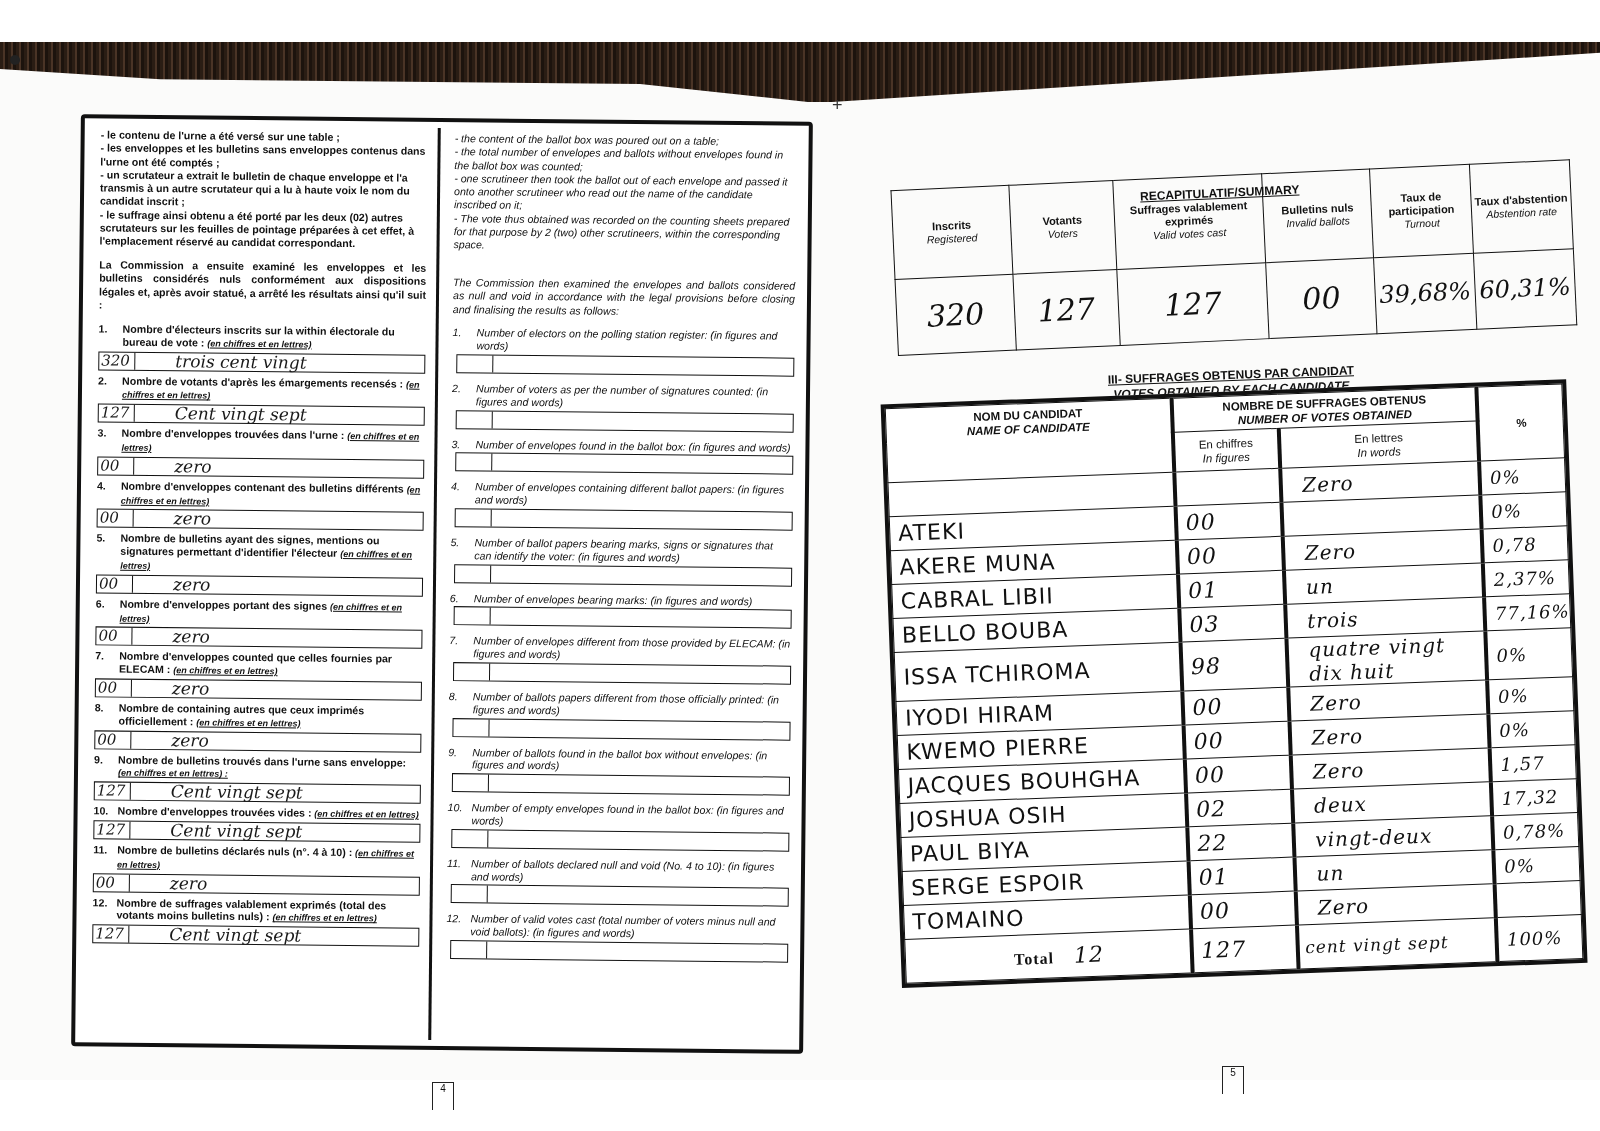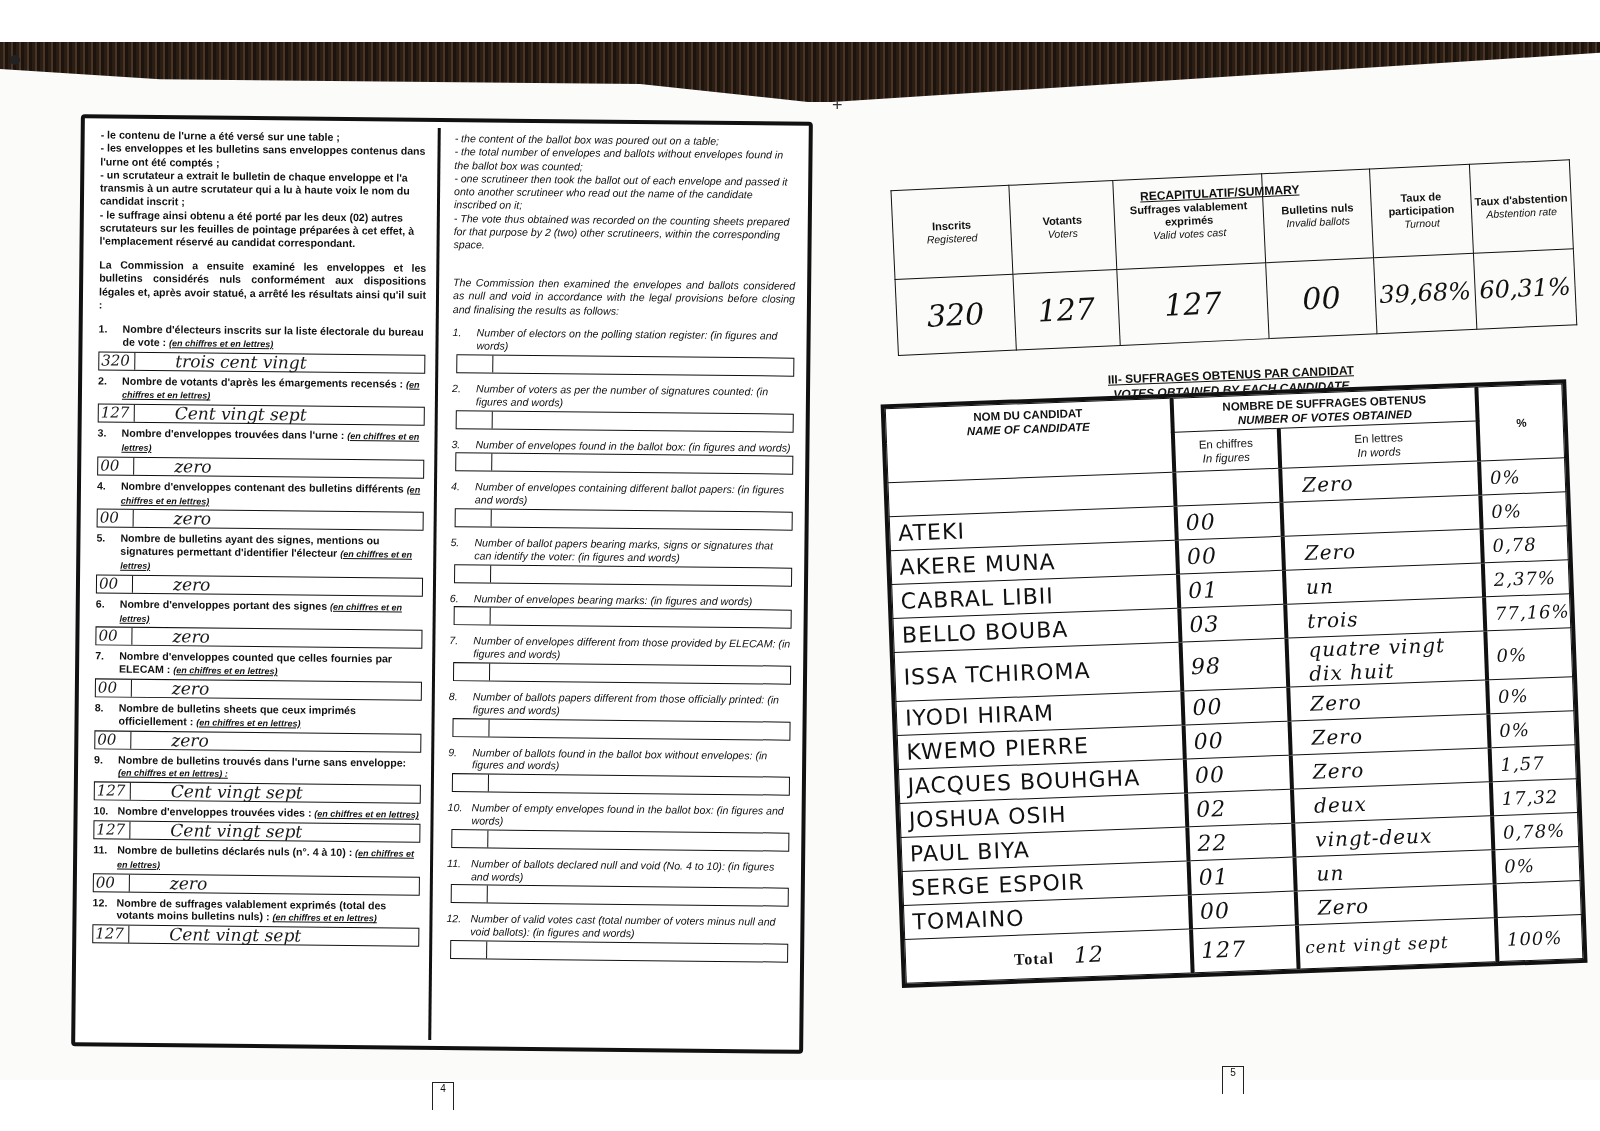--- a/index.html
+++ b/index.html
@@ -95,21 +95,21 @@
       <div class="bullet">- le contenu de l'urne a été versé sur une table ;</div>
       <div class="bullet">- les enveloppes et les bulletins sans enveloppes contenus dans l'urne ont été comptés ;</div>
       <div class="bullet">- un scrutateur a extrait le bulletin de chaque enveloppe et l'a transmis à un autre scrutateur qui a lu à haute voix le nom du candidat inscrit ;</div>
       <div class="bullet">- le suffrage ainsi obtenu a été porté par les deux (02) autres scrutateurs sur les feuilles de pointage préparées à cet effet, à l'emplacement réservé au candidat correspondant.</div>
     </div>
     <p class="para" style="margin-top:10px;">La Commission a ensuite examiné les enveloppes et les bulletins considérés nuls conformément aux dispositions légales et, après avoir statué, a arrêté les résultats ainsi qu'il suit :</p>
     <div id="fr-items">
         <div class="item">
           <div class="item-label">
        <span class="item-num">1.</span>
-       <span><span>Nombre d'électeurs inscrits sur la liste électorale du bureau de vote :</span> <span class="hint">(en chiffres et en lettres)</span></span>
+       <span><span>Nombre d'électeurs inscrits sur la within électorale du bureau de vote :</span> <span class="hint">(en chiffres et en lettres)</span></span>
      </div>
      <div class="entry-box">
        <span class="entry-fig">320</span>
        <span class="entry-words">trois cent vingt</span>
      </div>
         </div>
         <div class="item">
           <div class="item-label">
        <span class="item-num">2.</span>
        <span><span>Nombre de votants d'après les émargements recensés :</span> <span class="hint">(en chiffres et en lettres)</span></span>
@@ -165,21 +165,21 @@
        <span><span>Nombre d'enveloppes counted que celles fournies par ELECAM :</span> <span class="hint">(en chiffres et en lettres)</span></span>
      </div>
      <div class="entry-box">
        <span class="entry-fig">00</span>
        <span class="entry-words">zero</span>
      </div>
         </div>
         <div class="item">
           <div class="item-label">
        <span class="item-num">8.</span>
-       <span><span>Nombre de bulletins sheets que ceux imprimés officiellement :</span> <span class="hint">(en chiffres et en lettres)</span></span>
+       <span><span>Nombre de containing autres que ceux imprimés officiellement :</span> <span class="hint">(en chiffres et en lettres)</span></span>
      </div>
      <div class="entry-box">
        <span class="entry-fig">00</span>
        <span class="entry-words">zero</span>
      </div>
         </div>
         <div class="item">
           <div class="item-label">
        <span class="item-num">9.</span>
        <span><span>Nombre de bulletins trouvés dans l'urne sans enveloppe:</span> <span class="hint">(en chiffres et en lettres) :</span></span>

